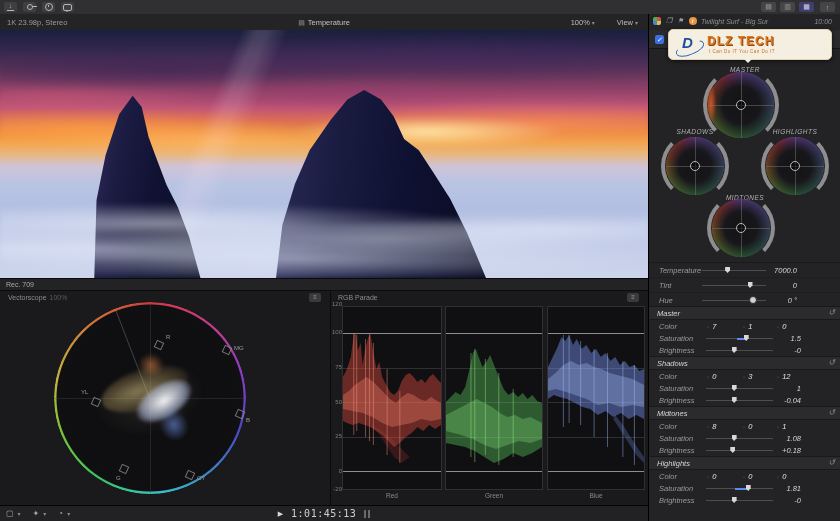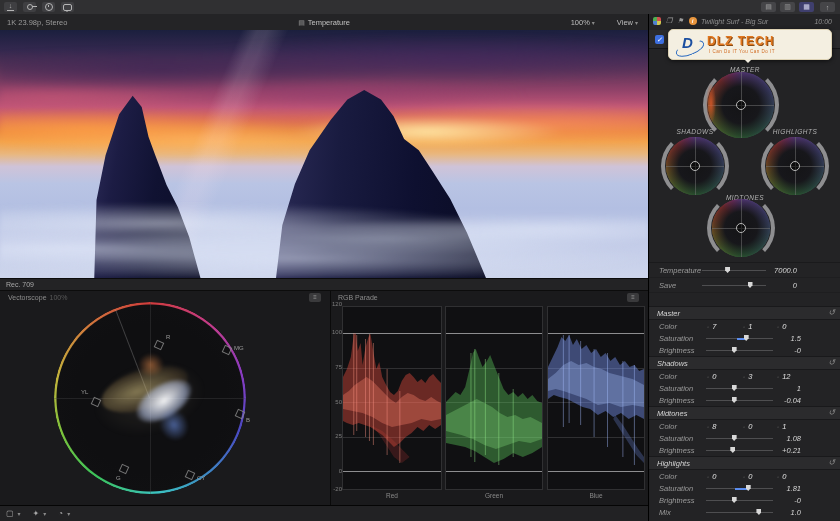--- a/index.html
+++ b/index.html
@@ -339,20 +339,28 @@
         </span>
       <span class="tr-group">
           <span>✦</span>
           <span class="caret">▾</span>
         </span>
       <span class="tr-group">
           <span>◔</span>
           <span class="caret">▾</span>
         </span>
     </div>
+    <div class="tr-center">
+      <span class="tr-play">▶</span>
+      <span class="timecode">1:01:45:13</span>
+      <span class="tr-bars">
+          <span></span>
+          <span></span>
+        </span>
+    </div>
   </div>
 
   <div class="inspector">
 
     <div class="insp-toolbar">
       <div class="it-icons">
         <span class="ic-colorgrid"></span>
         <span class="it-glyph">❐</span>
         <span class="it-glyph">⚑</span>
         <span class="ic-info">i</span>
@@ -408,25 +416,32 @@
 
     <div class="gsliders">
       <div class="grow">
         <span class="glabel">Temperature</span>
         <div class="gtrack">
             <div class="gthumb" style="left:40%;"></div>
           </div>
         <span class="gvalue">7000.0</span>
       </div>
       <div class="grow">
-        <span class="glabel">Save</span>
+        <span class="glabel">Tint</span>
         <div class="gtrack">
             <div class="gthumb" style="left:75%;"></div>
           </div>
         <span class="gvalue">0</span>
+      </div>
+      <div class="grow">
+        <span class="glabel">Hue</span>
+        <div class="gtrack">
+            <div class="gknob" style="left:80%;"></div>
+          </div>
+        <span class="gvalue">0 °</span>
       </div>
     </div>
 
     <div class="sections">
 
       <div class="sec-header">
         <span class="sec-title">Master</span>
         <span class="sec-reset">↺</span>
       </div>
       <div class="sec-row">
@@ -491,21 +506,21 @@
         <div class="strack">
             <div class="sthumb" style="left:42%;"></div>
           </div>
         <span class="svalue">1.08</span>
       </div>
       <div class="sec-row">
         <span class="row-label">Brightness</span>
         <div class="strack">
             <div class="sthumb" style="left:40%;"></div>
           </div>
-        <span class="svalue">+0.21</span>
+        <span class="svalue">+0.18</span>
       </div>
 
       <div class="sec-header">
         <span class="sec-title">Highlights</span>
         <span class="sec-reset">↺</span>
       </div>
       <div class="sec-row">
         <span class="row-label">Color</span>
         <span class="cpair cp0"><span class="dot">◦</span><span>0</span></span>
         <span class="cpair cp1"><span class="dot">◦</span><span>0</span></span>
@@ -519,27 +534,20 @@
           </div>
         <span class="svalue">1.81</span>
       </div>
       <div class="sec-row">
         <span class="row-label">Brightness</span>
         <div class="strack">
             <div class="sthumb" style="left:42%;"></div>
           </div>
         <span class="svalue">-0</span>
       </div>
-      <div class="sec-row">
-        <span class="row-label">Mix</span>
-        <div class="strack">
-            <div class="sthumb" style="left:79%;"></div>
-          </div>
-        <span class="svalue">1.0</span>
-      </div>
     </div>
 
   </div>
 
   <div class="watermark">
     <div class="wm-logo">
       <span class="wm-d">D</span>
       <span class="wm-orbit"></span>
     </div>
     <span class="wm-text">DLZ TECH</span>

